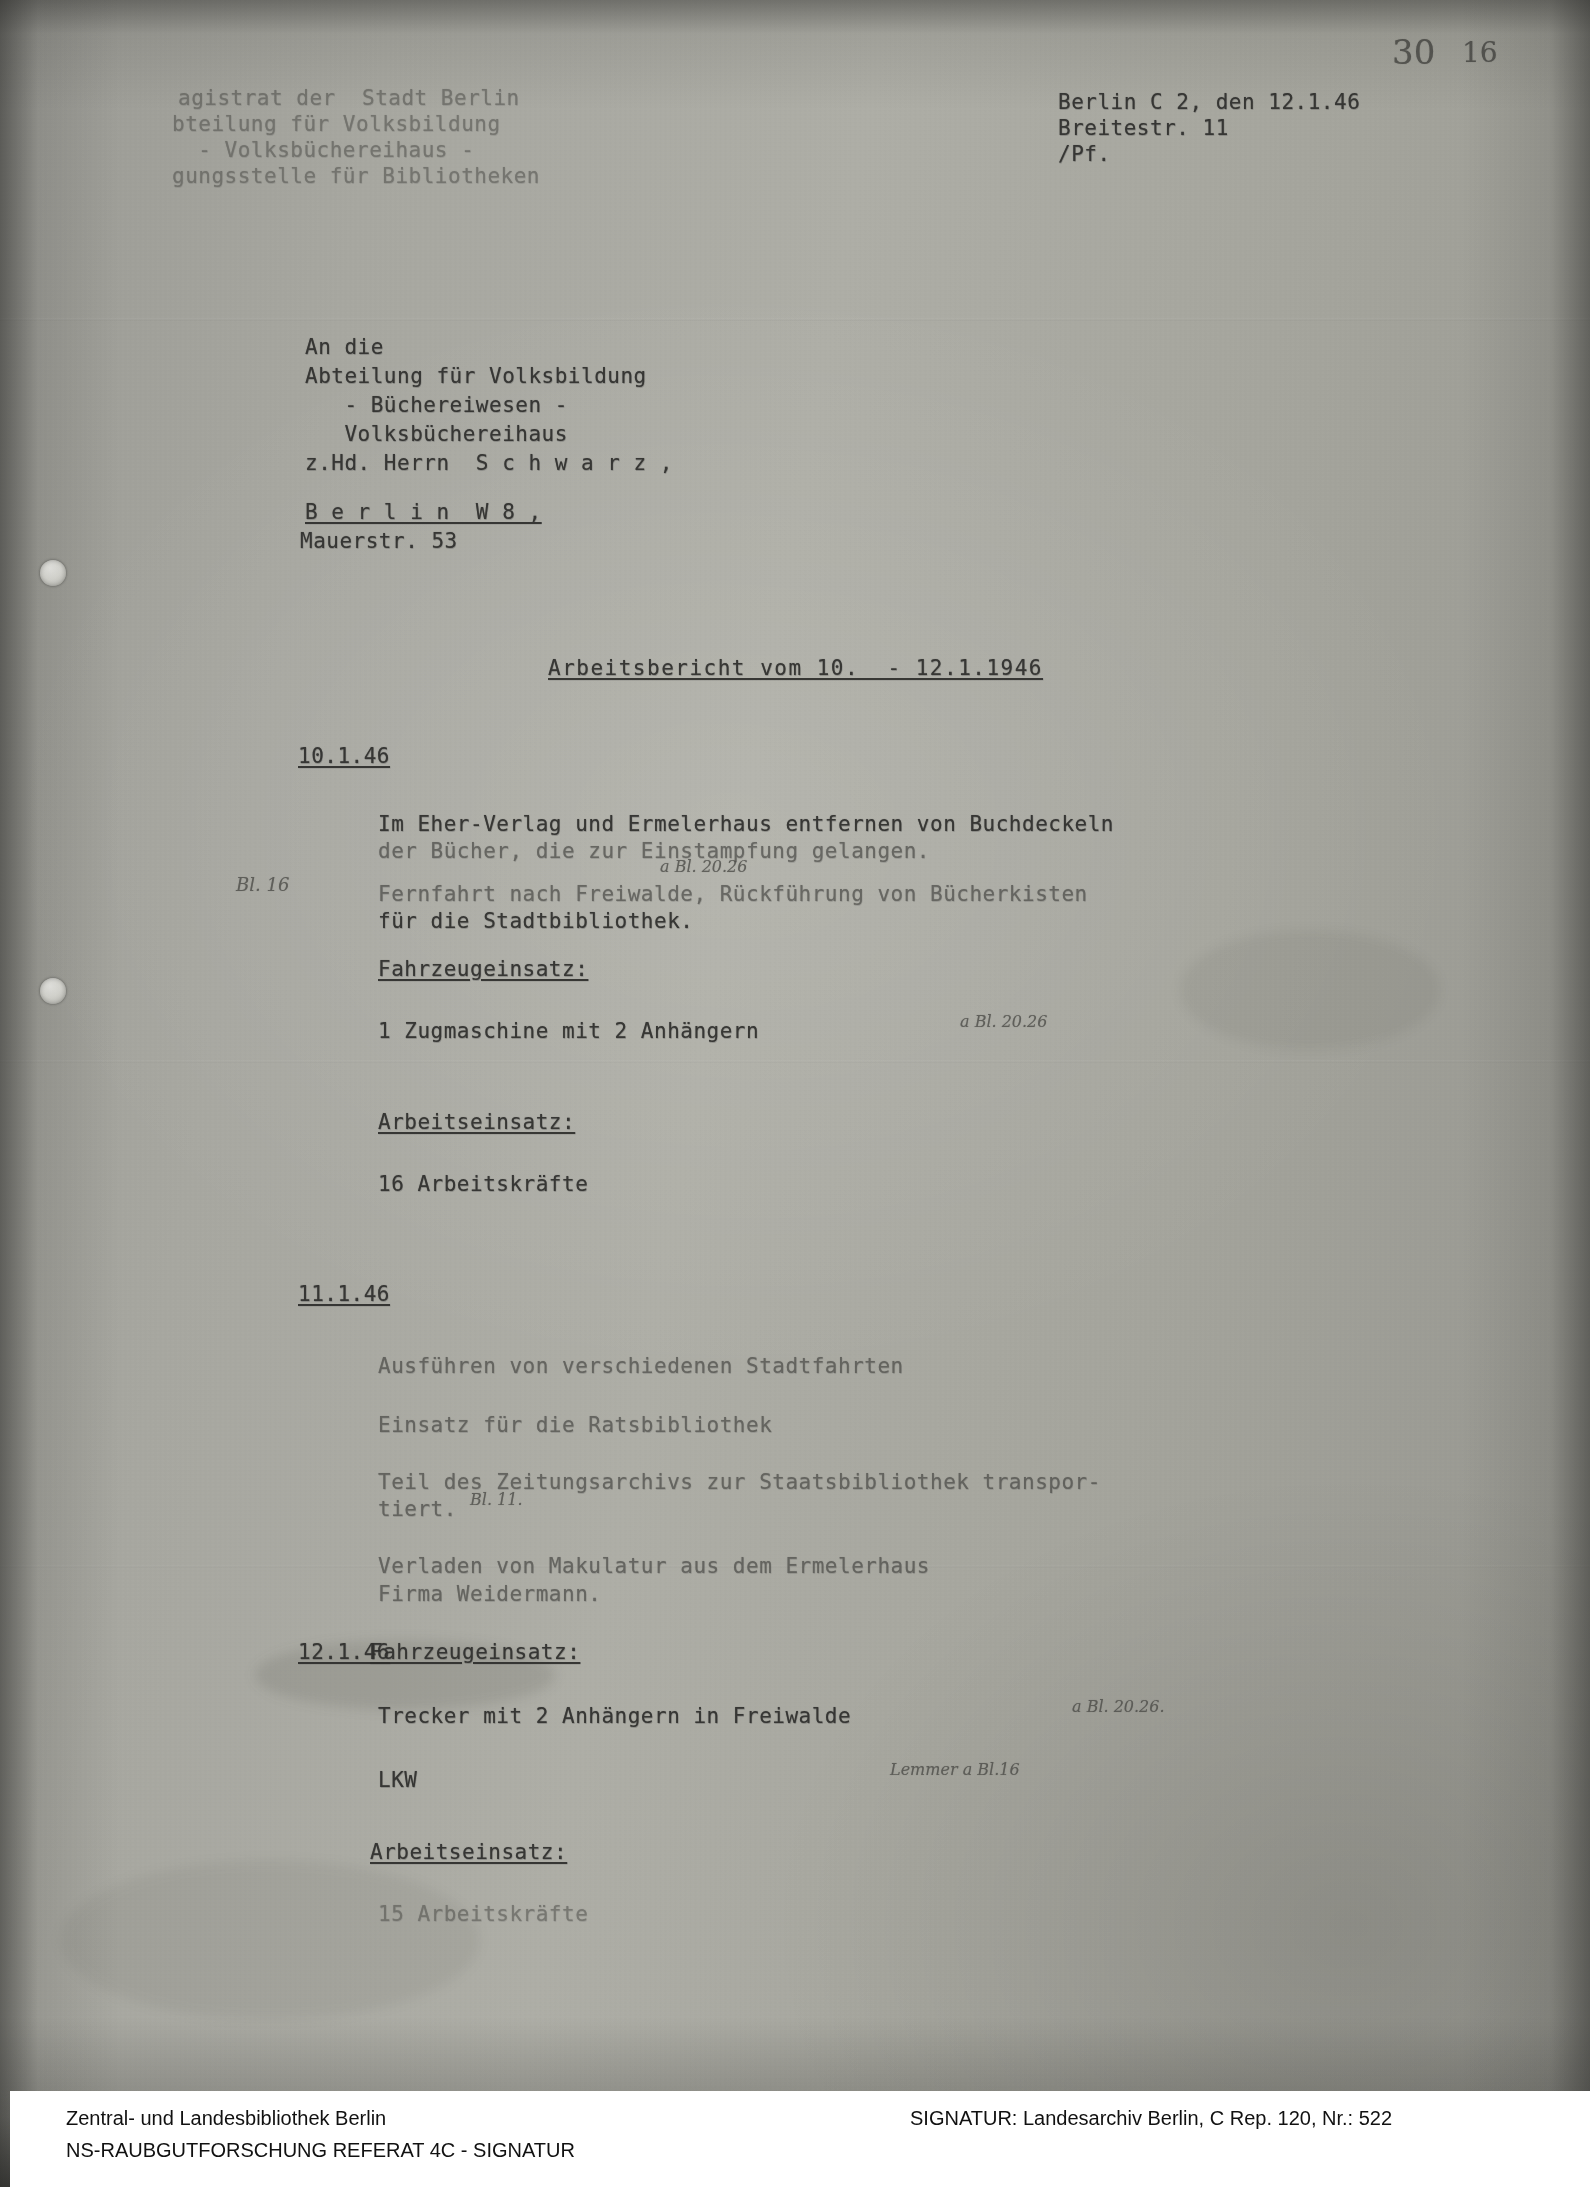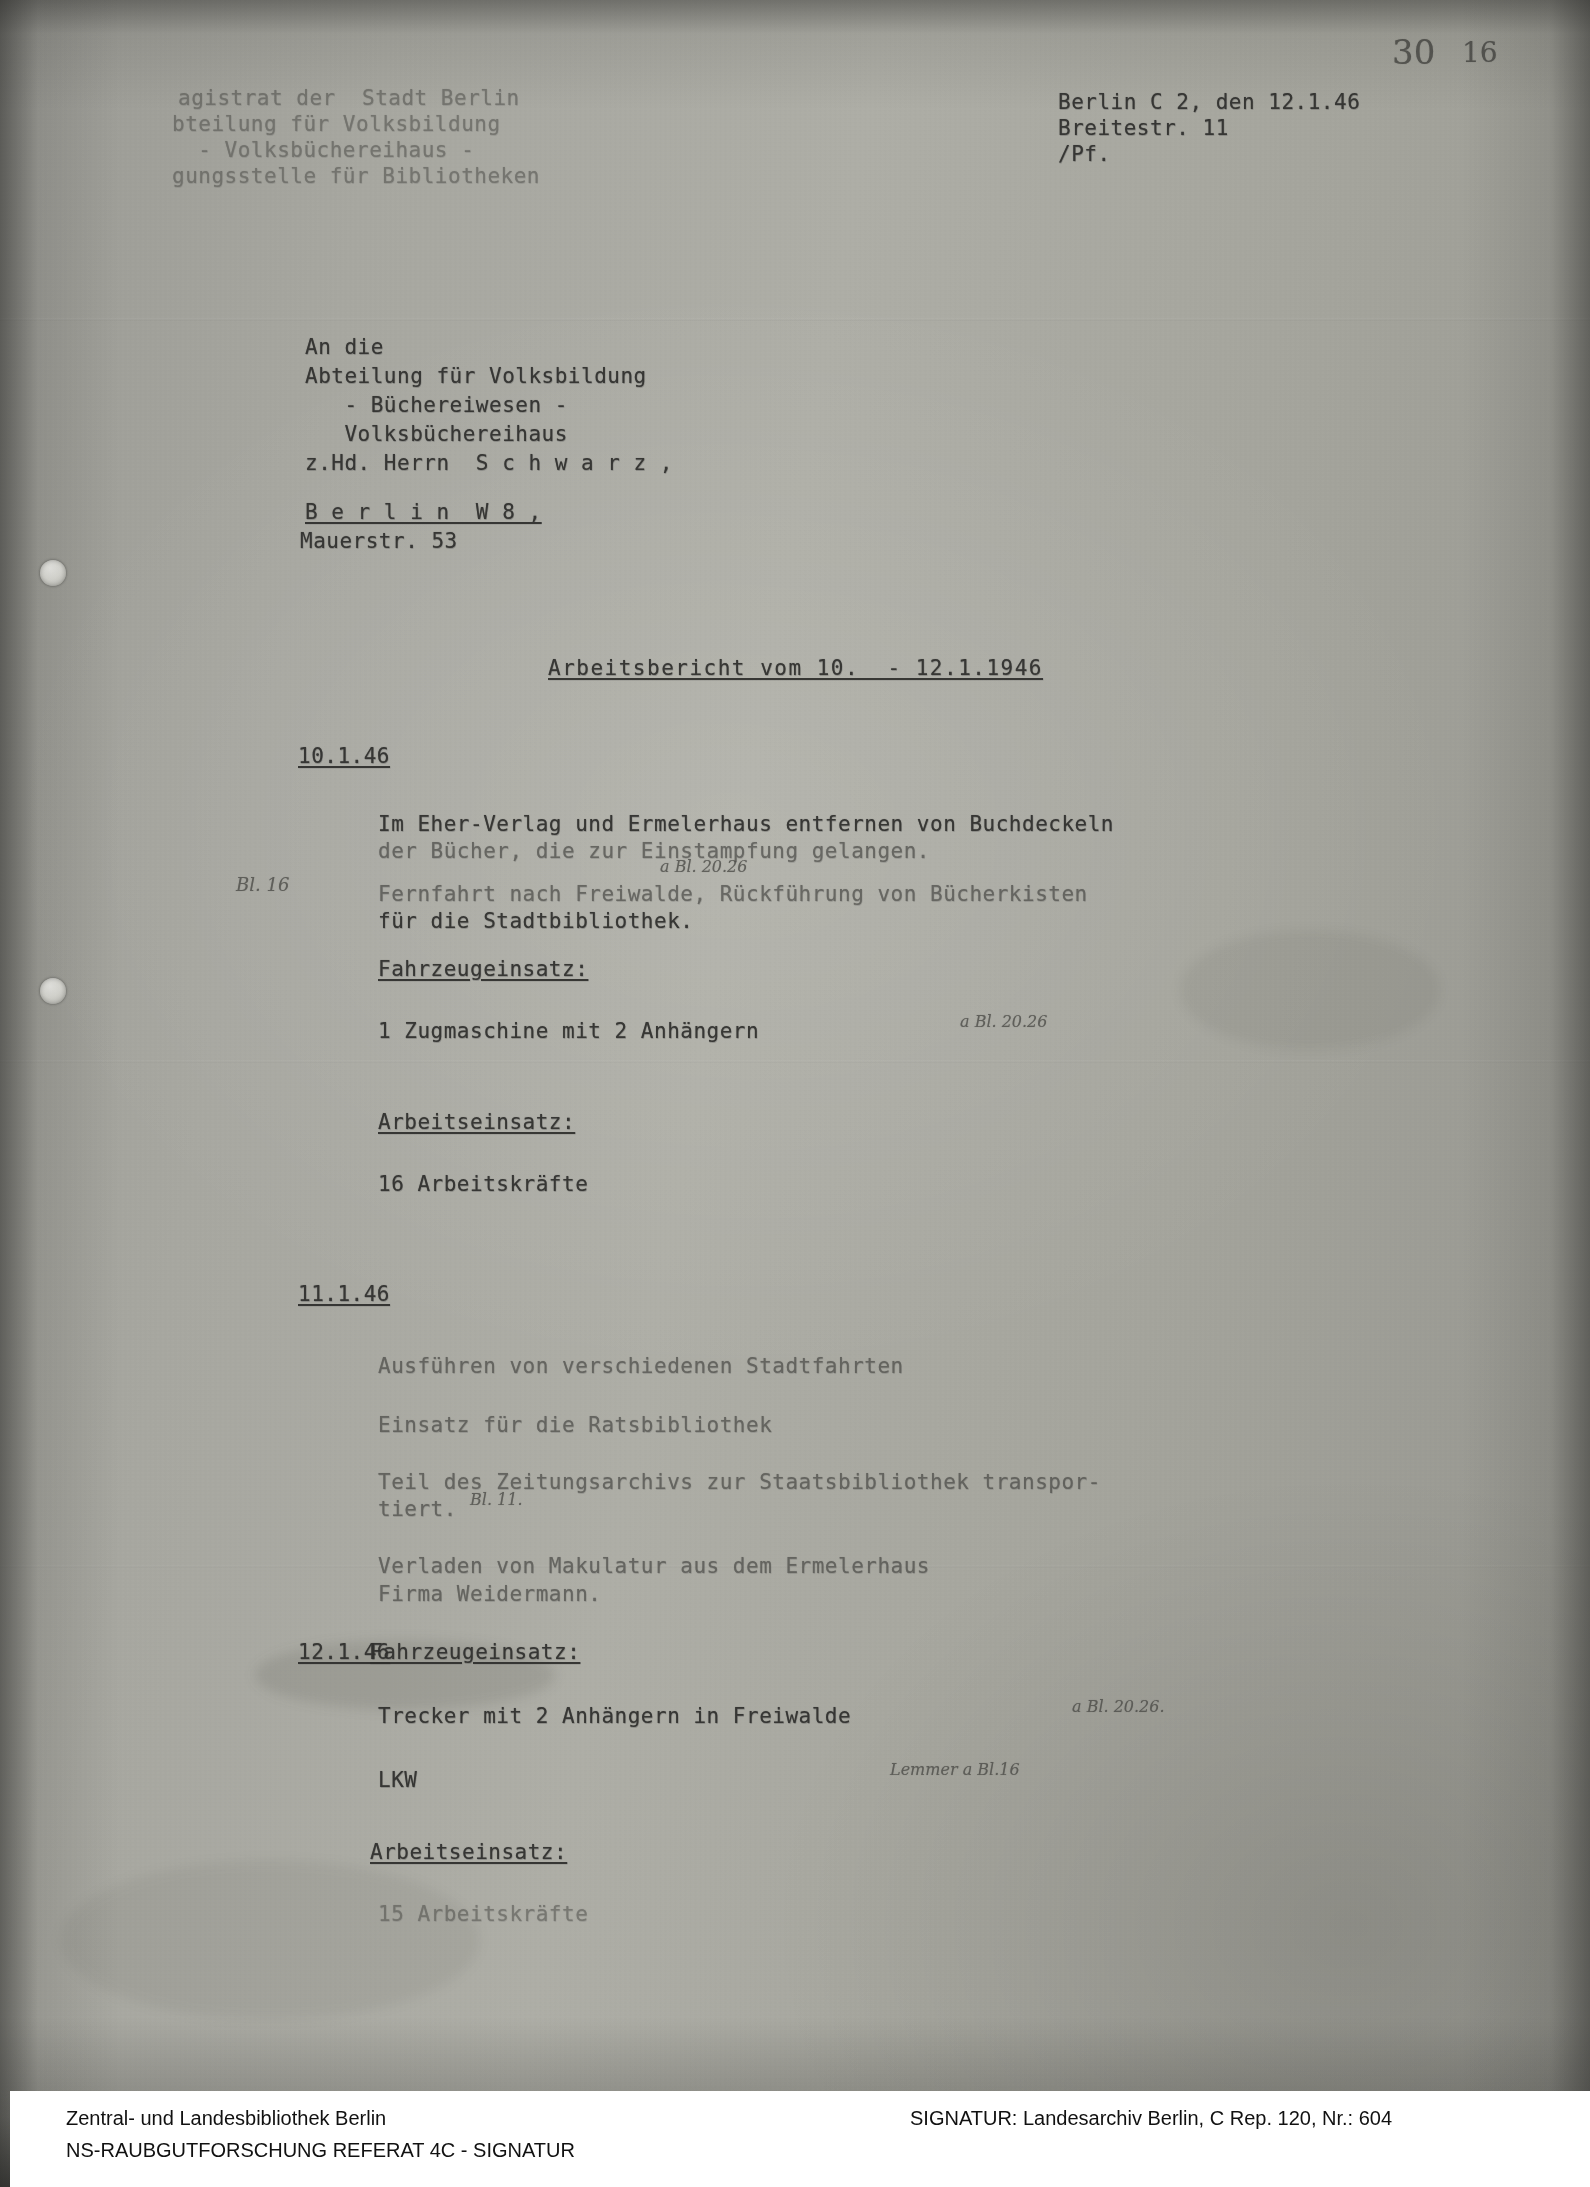--- a/index.html
+++ b/index.html
@@ -212,14 +212,14 @@
   <div class="typed u" style="left:370px; top:1838px;">Arbeitseinsatz:</div>
   <div class="typed fadedmore" style="left:378px; top:1900px;">15 Arbeitskräfte</div>
 
   <div class="typed u" style="left:1102px; top:2108px;">b.w.</div>
 
 </div>
 
 <div id="footer">
   <div class="footer-text" id="footer-left-1">Zentral- und Landesbibliothek Berlin</div>
   <div class="footer-text" id="footer-left-2">NS-RAUBGUTFORSCHUNG REFERAT 4C - SIGNATUR</div>
-  <div class="footer-text" id="footer-right">SIGNATUR: Landesarchiv Berlin, C Rep. 120, Nr.: 604</div>
+  <div class="footer-text" id="footer-right">SIGNATUR: Landesarchiv Berlin, C Rep. 120, Nr.: 522</div>
 </div>
 
 </body></html>

